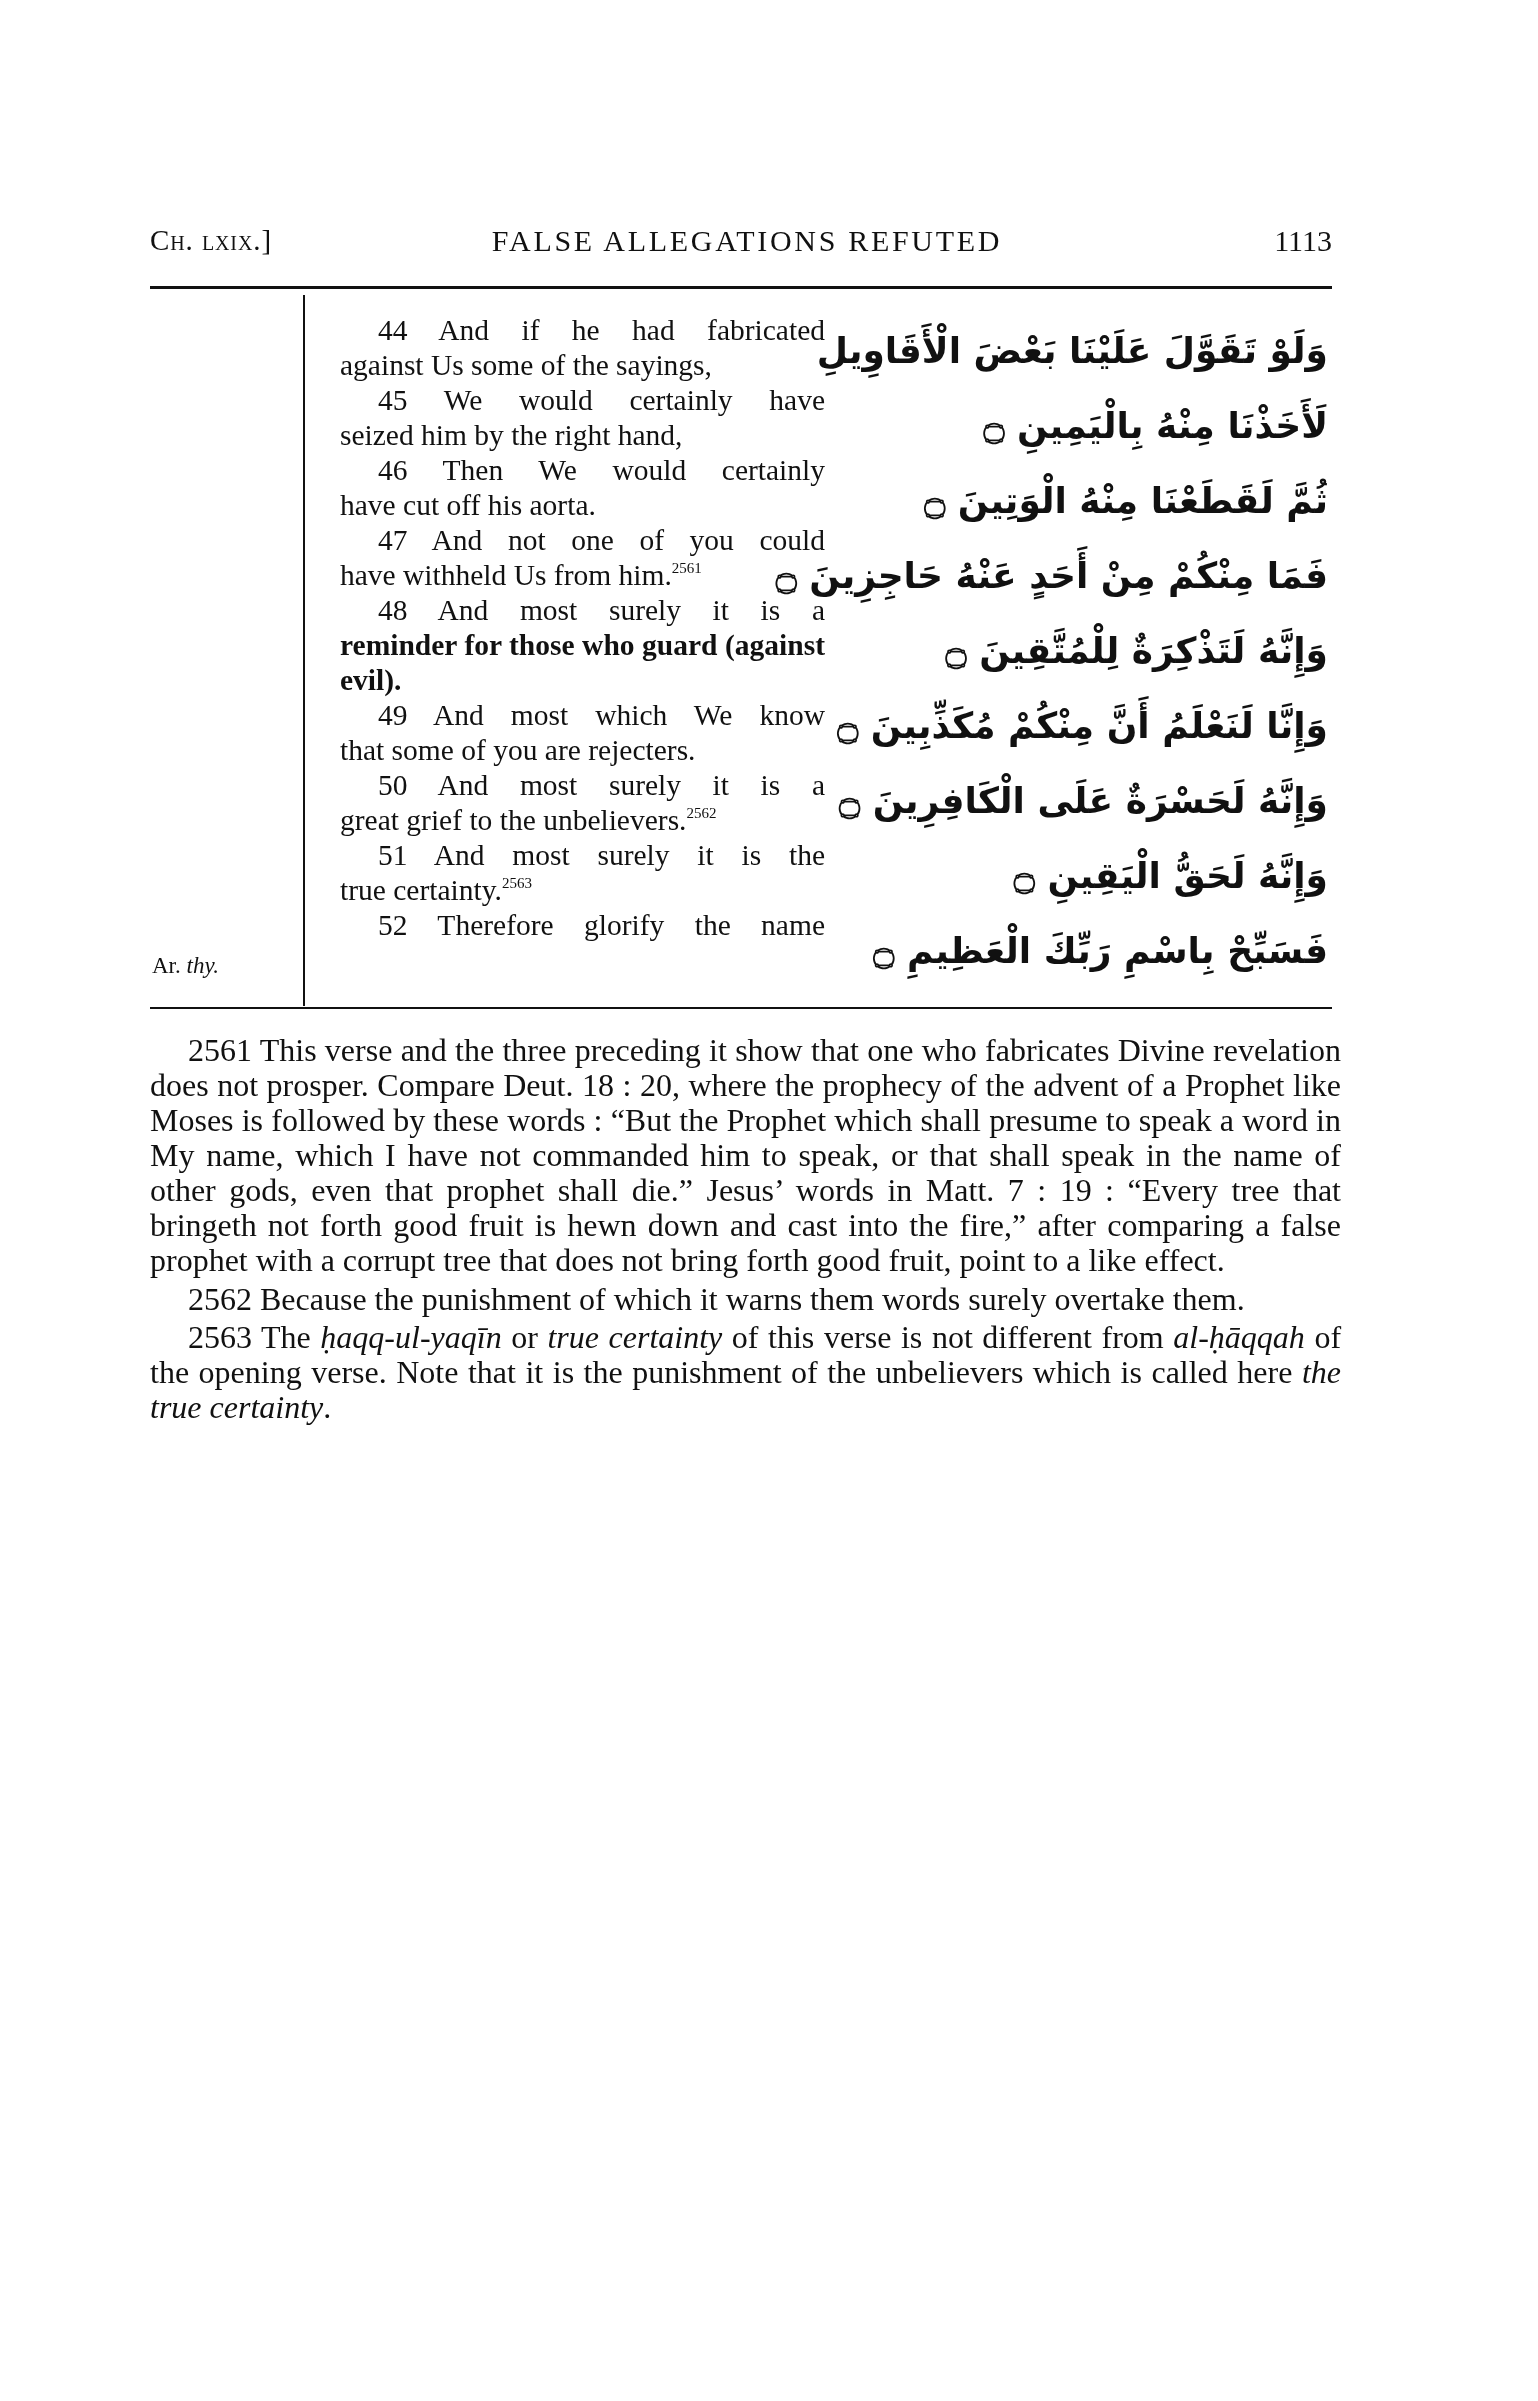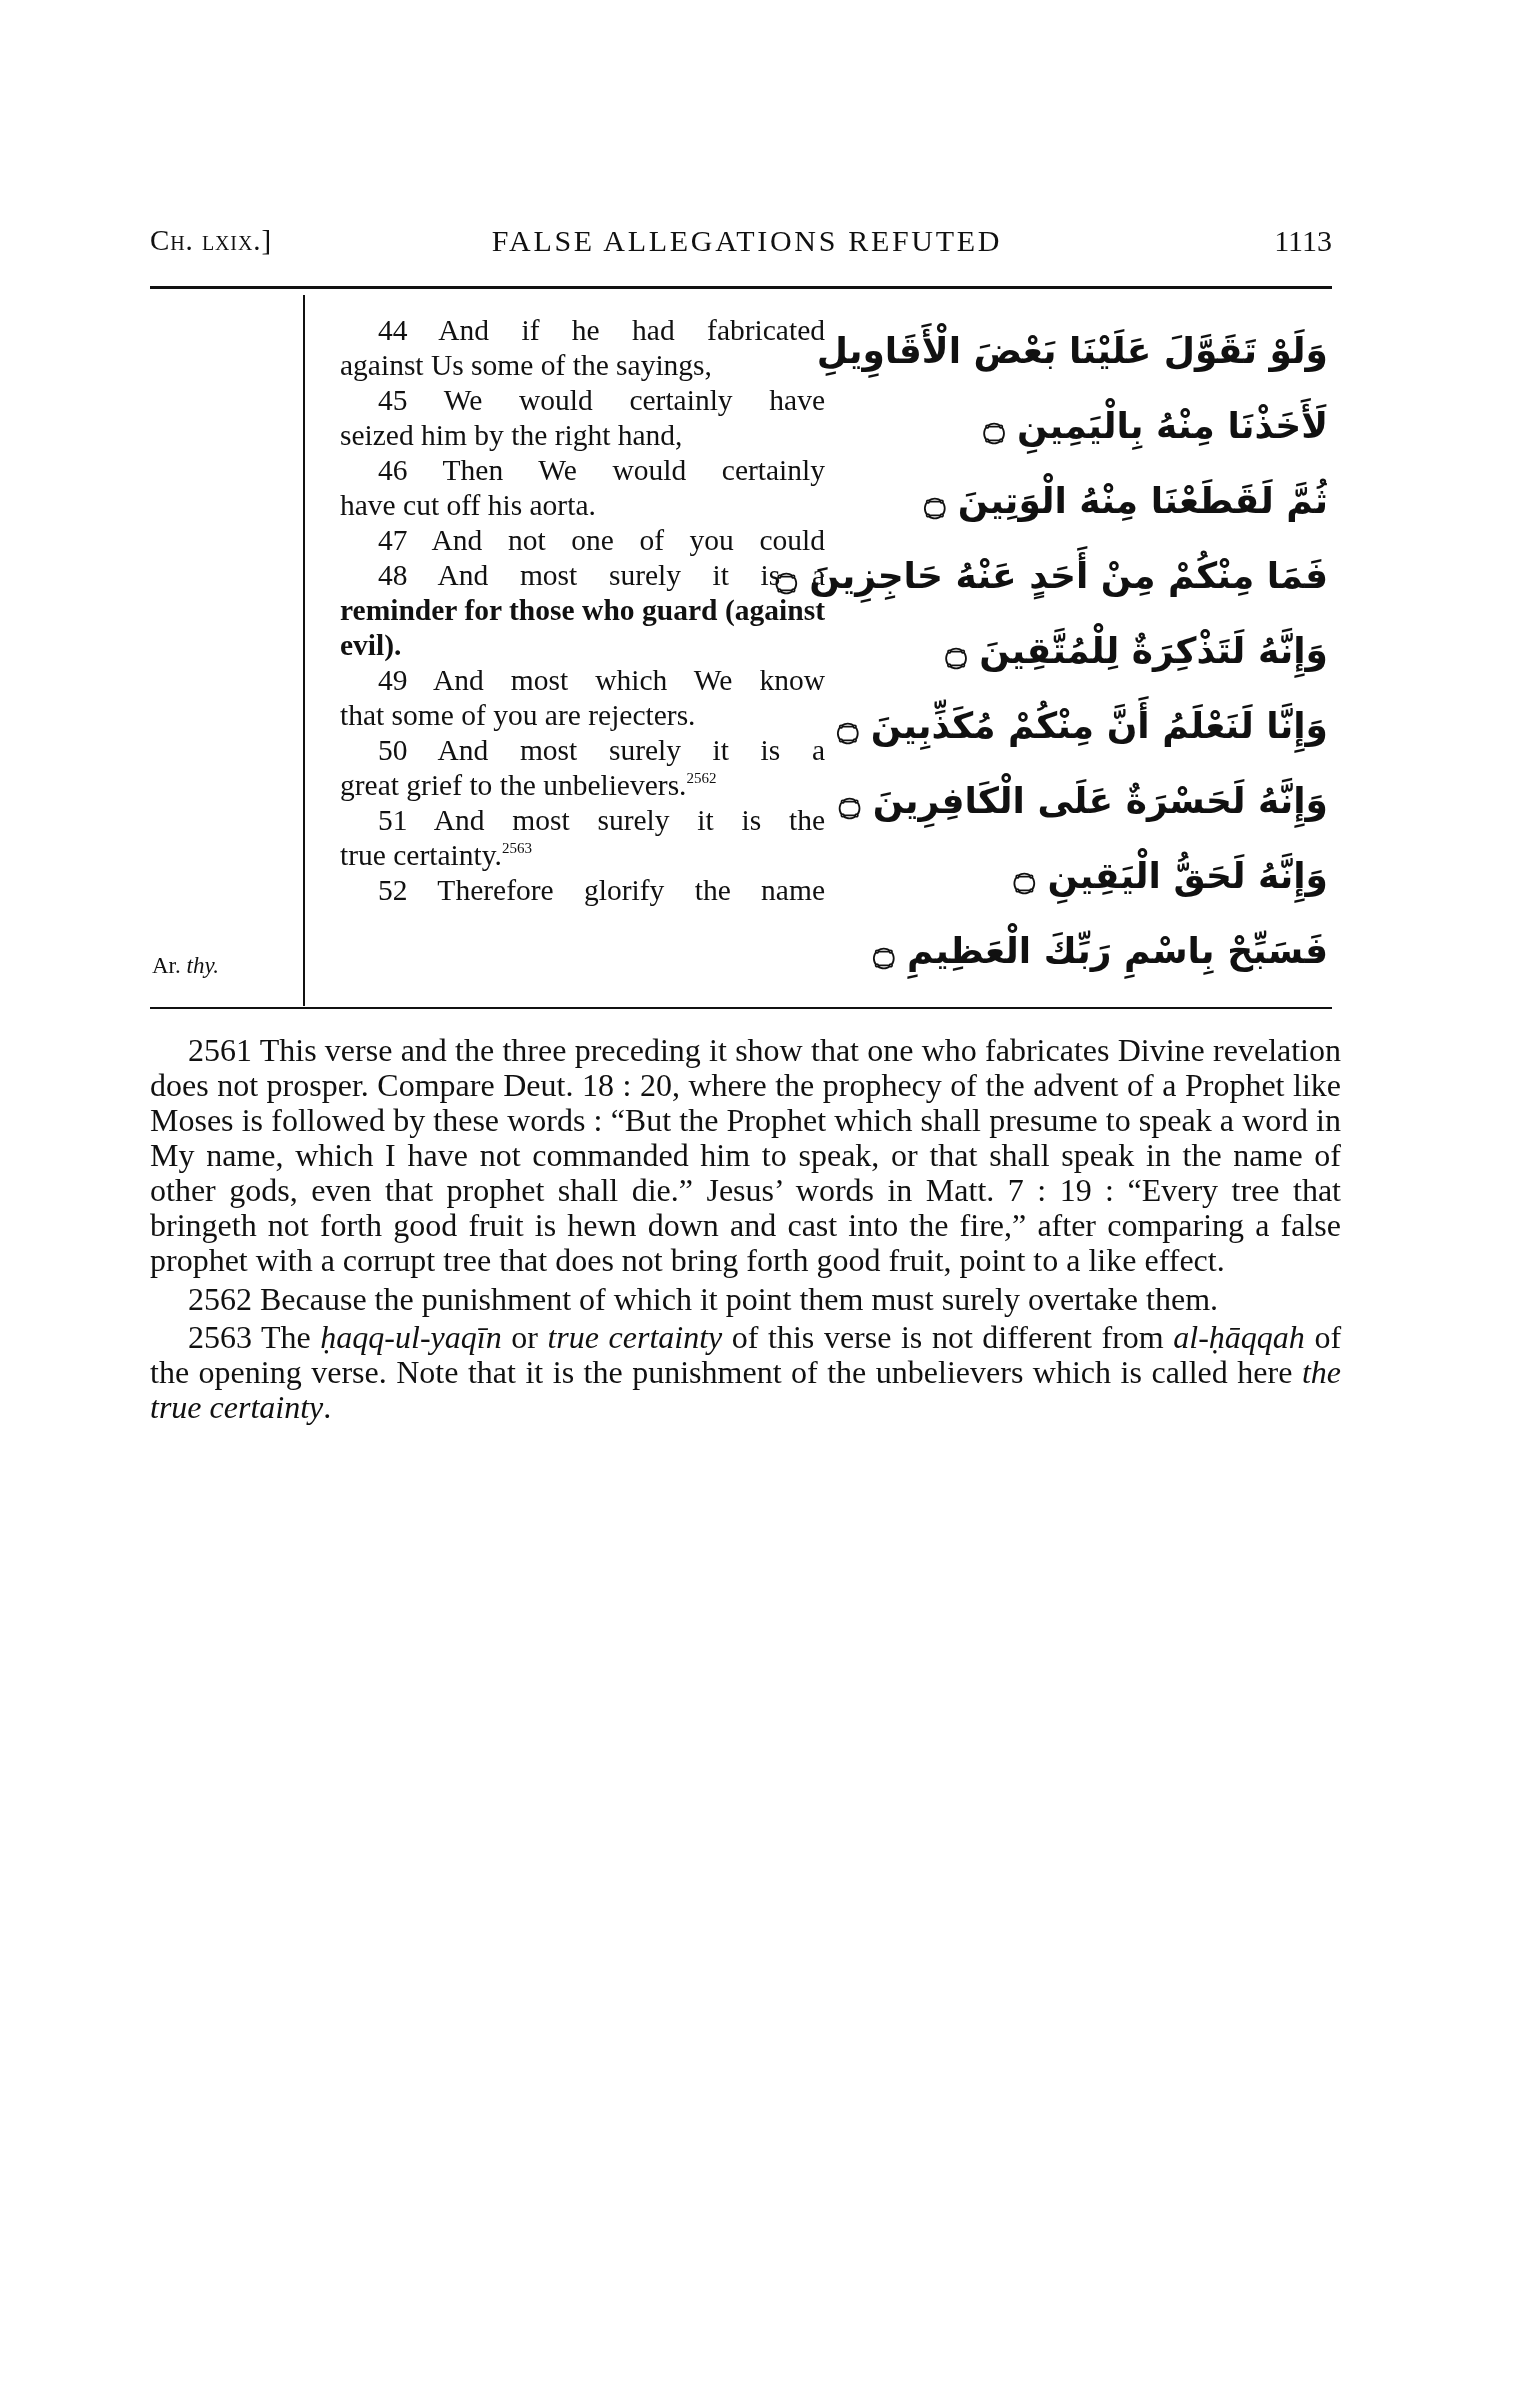--- a/index.html
+++ b/index.html
@@ -48,20 +48,21 @@
   <div class="verse">
     <span class="first"><span>45</span> <span>We would certainly have</span></span>
     <span class="rest">seized him by the right hand,</span>
   </div>
   <div class="verse">
     <span class="first"><span>46</span> <span>Then We would certainly</span></span>
     <span class="rest">have cut off his aorta.</span>
   </div>
   <div class="verse">
     <span class="first"><span>47</span> <span>And not one of you could</span></span>
+    <span class="rest"><span>have withheld Us from him.</span><sup>2561</sup></span>
   </div>
   <div class="verse">
     <span class="first"><span>48</span> <span>And most surely it is a</span></span>
     <span class="rest" style="text-align:justify;font-weight:bold;">reminder for those who guard (against evil).</span>
   </div>
   <div class="verse">
     <span class="first"><span>49</span> <span>And most which We know</span></span>
     <span class="rest">that some of you are rejecters.</span>
   </div>
   <div class="verse">
@@ -91,20 +92,20 @@
 
 <div class="rule-bottom"></div>
 
 <div class="footnotes">
   <p class="fn-p">
     <span>2561</span>
     <span>This verse and the three preceding it show that one who fabricates Divine revelation does not prosper. Compare Deut. 18 : 20, where the prophecy of the advent of a Prophet like Moses is followed by these words : “But the Prophet which shall presume to speak a word in My name, which I have not commanded him to speak, or that shall speak in the name of other gods, even that prophet shall die.” Jesus’ words in Matt. 7 : 19 : “Every tree that bringeth not forth good fruit is hewn down and cast into the fire,” after comparing a false prophet with a corrupt tree that does not bring forth good fruit, point to a like effect.</span>
   </p>
   <p class="fn-p">
     <span>2562</span>
-    <span>Because the punishment of which it point them must surely overtake them.</span>
+    <span>Because the punishment of which it warns them words surely overtake them.</span>
   </p>
   <p class="fn-p">
     <span>2563</span>
     <span>The </span><i>ḥaqq-ul-yaqīn</i><span> or </span><i>true certainty</i><span> of this verse is not different from </span><i>al-ḥāqqah</i><span> of the opening verse.  Note that it is the punishment of the unbelievers which is called here </span><i>the true certainty</i><span>.</span>
   </p>
 </div>
 
 
 </body></html>

